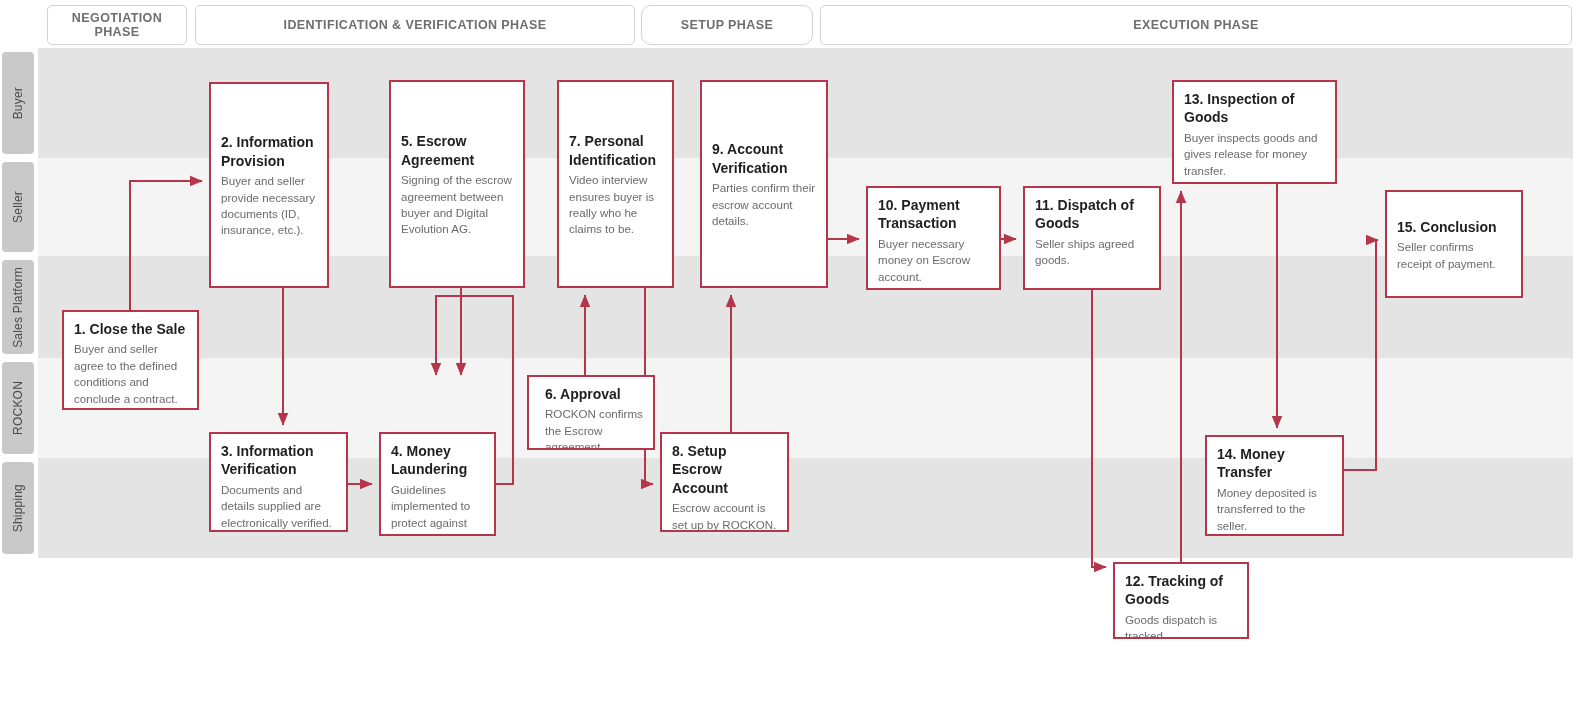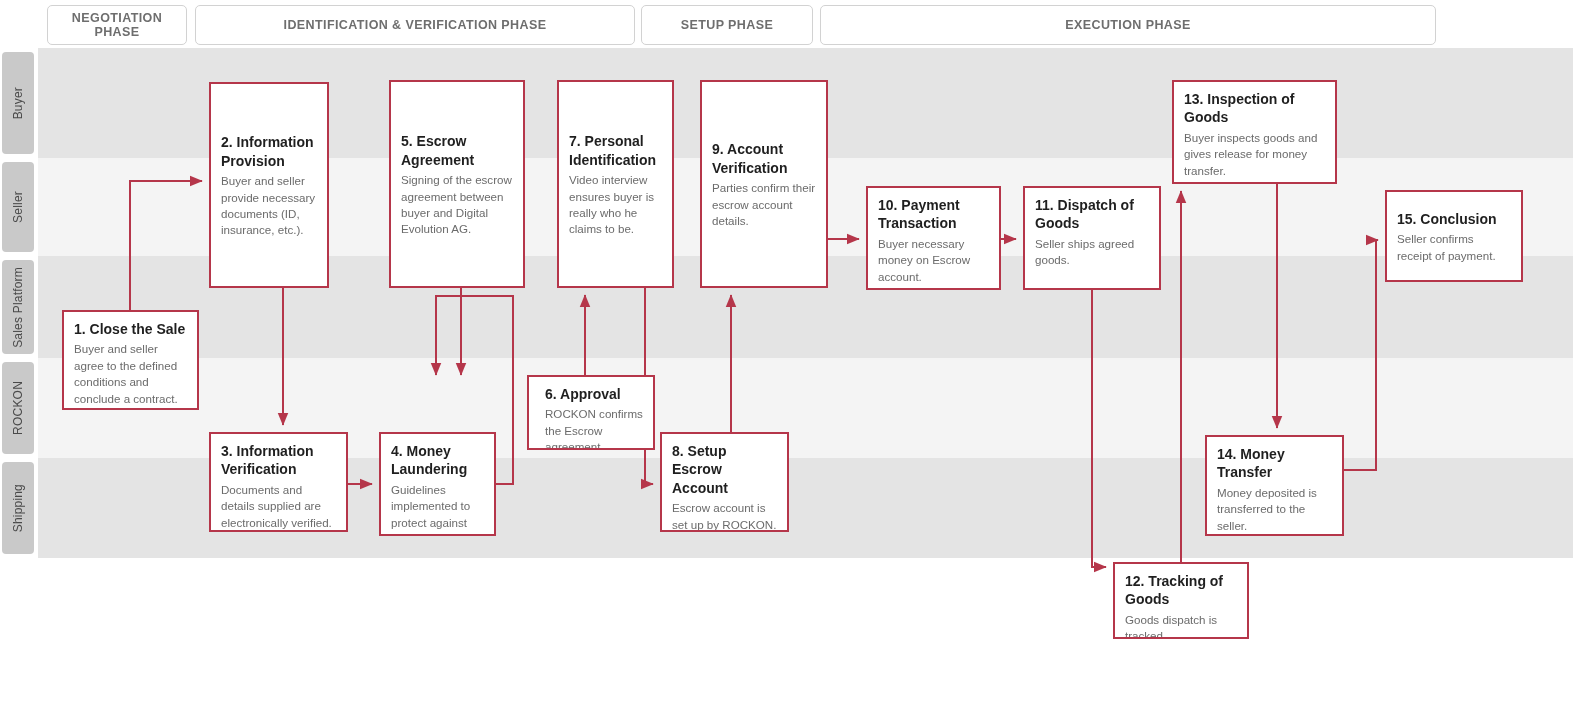--- a/index.html
+++ b/index.html
@@ -111,22 +111,22 @@
   }
 </style>
 </head>
 <body>
 
 <div id="stage">
 
   <div id="phase-bar">
       <div class="phase" style="left: 195px; width: 440px;">IDENTIFICATION &amp; VERIFICATION PHASE</div>
       <div class="phase" style="left: 47px; width: 140px;">NEGOTIATION PHASE</div>
-      <div class="phase" style="left: 641px; width: 172px;">SETUP PHASE</div>
-      <div class="phase" style="left: 820px; width: 616px;">EXECUTION PHASE</div>
+      <div class="phase" style="left: 641px; width: 172px; border-radius: 10px;">SETUP PHASE</div>
+      <div class="phase" style="left: 820px; width: 752px;">EXECUTION PHASE</div>
     </div>
 
   <div id="lanes">
       <div class="lane" style="top: 0px; height: 110px;">
         <div class="lane-body" style="background: rgb(228, 228, 228);"></div>
         <div class="lane-label">
           <span>Buyer</span>
         </div>
       </div>
       <div class="lane" style="top: 110px; height: 98px;">
@@ -229,19 +229,19 @@
         <div class="task-desc">Goods dispatch is tracked.</div>
       </div>
       <div class="task" style="left: 1172px; top: 80px; width: 165px; height: 104px; border-color: rgb(181, 54, 74);">
         <div class="task-title">13. Inspection of Goods</div>
         <div class="task-desc">Buyer inspects goods and gives release for money transfer.</div>
       </div>
       <div class="task" style="left: 1205px; top: 435px; width: 139px; height: 101px; border-color: rgb(181, 54, 74);">
         <div class="task-title">14. Money Transfer</div>
         <div class="task-desc">Money deposited is transferred to the seller.</div>
       </div>
-      <div class="task vcenter" style="left: 1385px; top: 190px; width: 138px; height: 92px; border-color: rgb(181, 54, 74);">
+      <div class="task vcenter" style="left: 1385px; top: 190px; width: 138px; height: 108px; border-color: rgb(181, 54, 74);">
         <div class="task-title">15. Conclusion</div>
         <div class="task-desc">Seller confirms receipt of payment.</div>
       </div>
     </div>
 
 </div>
 
 </body></html>

